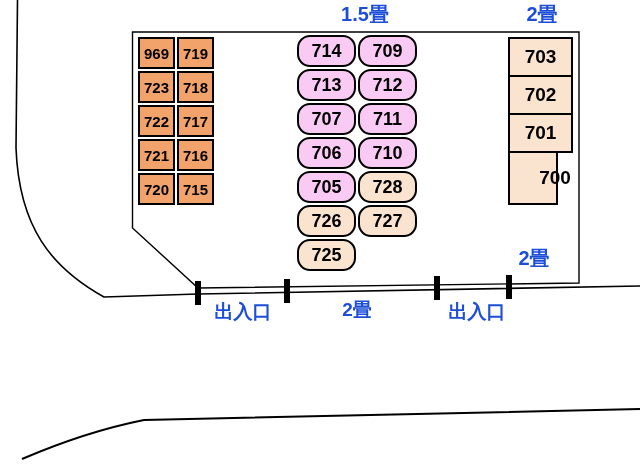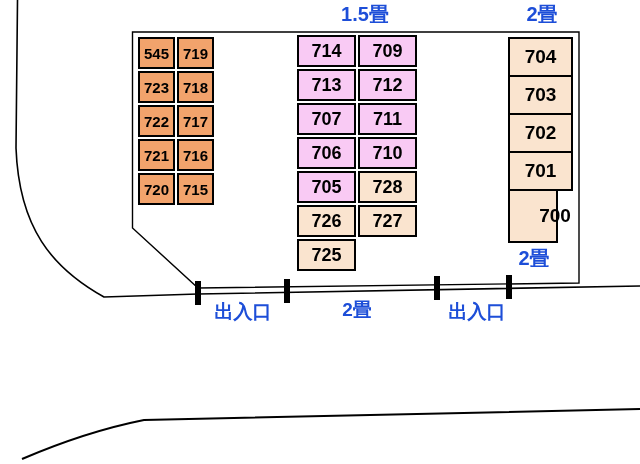--- a/index.html
+++ b/index.html
@@ -14,21 +14,21 @@
     border:2px solid #000;box-sizing:border-box;
     display:flex;align-items:center;justify-content:center;
     font-weight:bold;color:#000;
   }
   .c-orange{background:#F2A36C;}
   .c-pink{background:#F9CAF4;}
   .c-beige{background:#FAE4CF;}
   #left-group{left:138px;top:37px;grid-template-columns:repeat(2,37px);grid-template-rows:repeat(5,32px);}
   #left-group .cell{font-size:15px;}
   #middle-group{left:297px;top:35px;grid-template-columns:repeat(2,59px);grid-template-rows:repeat(7,32px);}
-  #middle-group .cell{font-size:18px;}
+  #middle-group .cell{font-size:18px;border-radius:13px;}
   #right-group{position:absolute;left:508px;top:37px;}
   #right-group .cell{width:65px;height:40px;font-size:19px;}
   #right-group .cell + .cell{margin-top:-2px;}
   #right-group .cell.small{width:50px;height:54px;padding-left:44px;}
   .plan-label{
     position:absolute;font-weight:bold;color:#1d4ed8;text-align:center;
     white-space:nowrap;line-height:1.1;
   }
   #label-middle-top{left:305px;width:120px;top:3px;font-size:20px;}
   #label-right-top{left:508px;width:68px;top:3px;font-size:20px;}
@@ -51,21 +51,21 @@
 
     <path d="M22,459 C64,441 104,428 144,420 L640,409" fill="none" stroke="#000" stroke-width="2"></path>
 
     <line x1="198" y1="281" x2="198" y2="305" stroke="#000" stroke-width="6"></line>
     <line x1="287" y1="279" x2="287" y2="303" stroke="#000" stroke-width="6"></line>
     <line x1="437" y1="276" x2="437" y2="300" stroke="#000" stroke-width="6"></line>
     <line x1="509" y1="275" x2="509" y2="299" stroke="#000" stroke-width="6"></line>
   </svg>
 
   <div id="left-group" class="grid-group">
-    <div class="cell c-orange">545</div>
+    <div class="cell c-orange">969</div>
     <div class="cell c-orange">719</div>
     <div class="cell c-orange">723</div>
     <div class="cell c-orange">718</div>
     <div class="cell c-orange">722</div>
     <div class="cell c-orange">717</div>
     <div class="cell c-orange">721</div>
     <div class="cell c-orange">716</div>
     <div class="cell c-orange">720</div>
     <div class="cell c-orange">715</div>
   </div>
@@ -80,21 +80,20 @@
     <div class="cell c-pink">706</div>
     <div class="cell c-pink">710</div>
     <div class="cell c-pink">705</div>
     <div class="cell c-beige">728</div>
     <div class="cell c-beige">726</div>
     <div class="cell c-beige">727</div>
     <div class="cell c-beige">725</div>
   </div>
 
   <div id="right-group">
-    <div class="cell c-beige">704</div>
     <div class="cell c-beige">703</div>
     <div class="cell c-beige">702</div>
     <div class="cell c-beige">701</div>
     <div class="cell c-beige small">700</div>
   </div>
 
   <div id="label-middle-top" class="plan-label">1.5畳</div>
   <div id="label-right-top" class="plan-label">2畳</div>
   <div id="label-right-bottom" class="plan-label">2畳</div>
   <div id="label-gate-left" class="plan-label">出入口</div>

